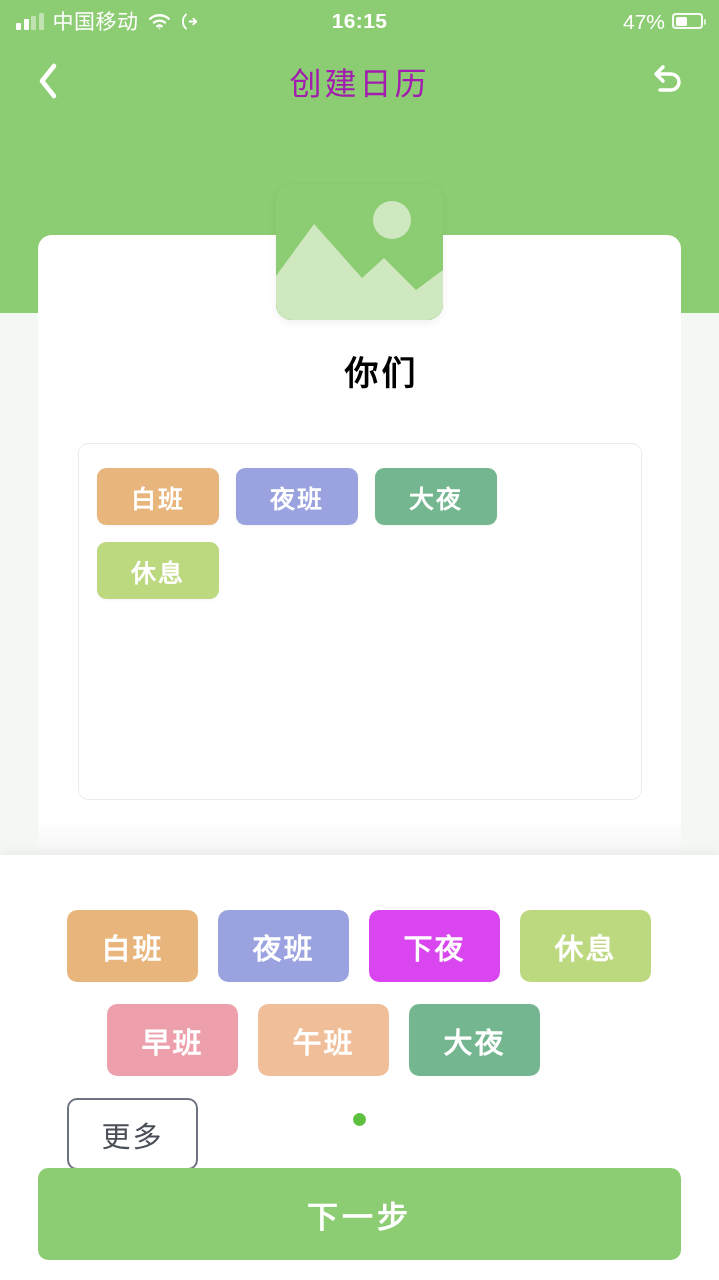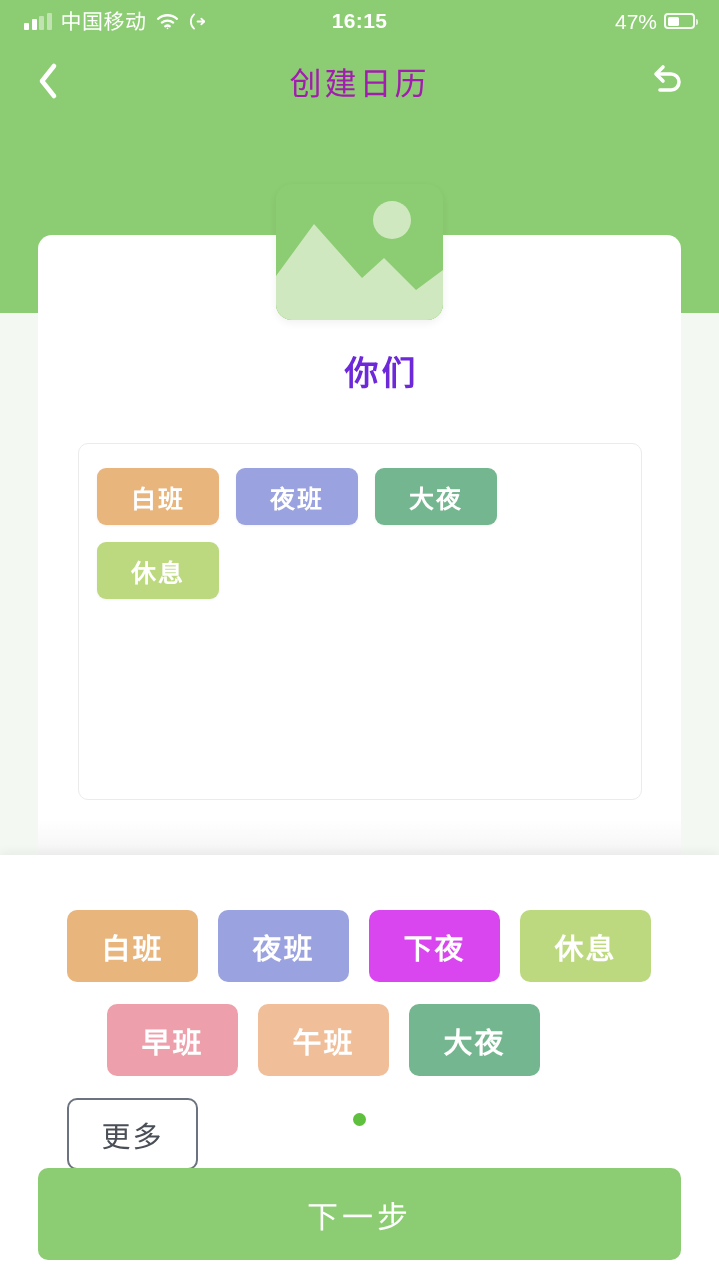--- a/index.html
+++ b/index.html
@@ -35,21 +35,21 @@
 
   
   .status-bar {
     position: absolute;
     left: 0; top: 0;
     width: 719px;
     height: 42px;
     display: flex;
     align-items: center;
     color: #ffffff;
-    padding: 0 24px;
+    padding: 0 16px;
     z-index: 6;
   }
   .status-left {
     display: flex;
     align-items: center;
     gap: 9px;
     flex: 0 0 auto;
   }
   .signal-bars {
     display: flex;
@@ -198,21 +198,21 @@
   .avatar svg { width: 100%; height: 100%; display: block; }
 
   
   .cal-name {
     position: absolute;
     left: 0; right: 0;
     top: 346px;
     text-align: center;
     font-size: 34px;
     font-weight: 700;
-    color: #6d28d9;
+    color: #000000;
     letter-spacing: 3px;
     z-index: 5;
     padding-left: 44px;
   }
 
   
   .shift-box {
     position: absolute;
     left: 78px;
     top: 443px;
@@ -306,21 +306,21 @@
     left: 38px;
     top: 313px;
     width: 643px;
     height: 92px;
     background: #8ccc72;
     border: none;
     border-radius: 10px;
     color: #ffffff;
     font-family: inherit;
     font-size: 31px;
-    font-weight: 400;
+    font-weight: 700;
     letter-spacing: 4px;
     cursor: pointer;
   }
 </style>
 </head>
 <body>
 
 <div class="phone">
 
   <div class="header-bg" style="background: rgb(140, 204, 114);"></div>

